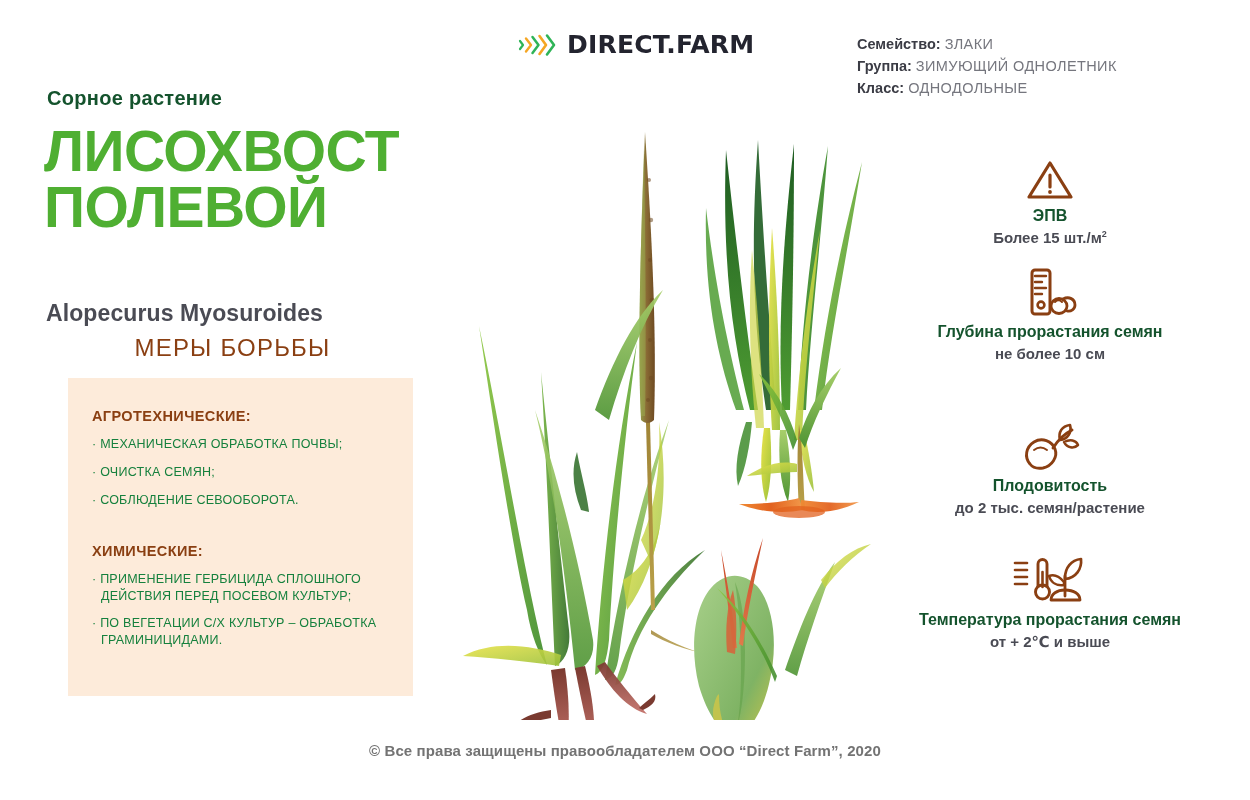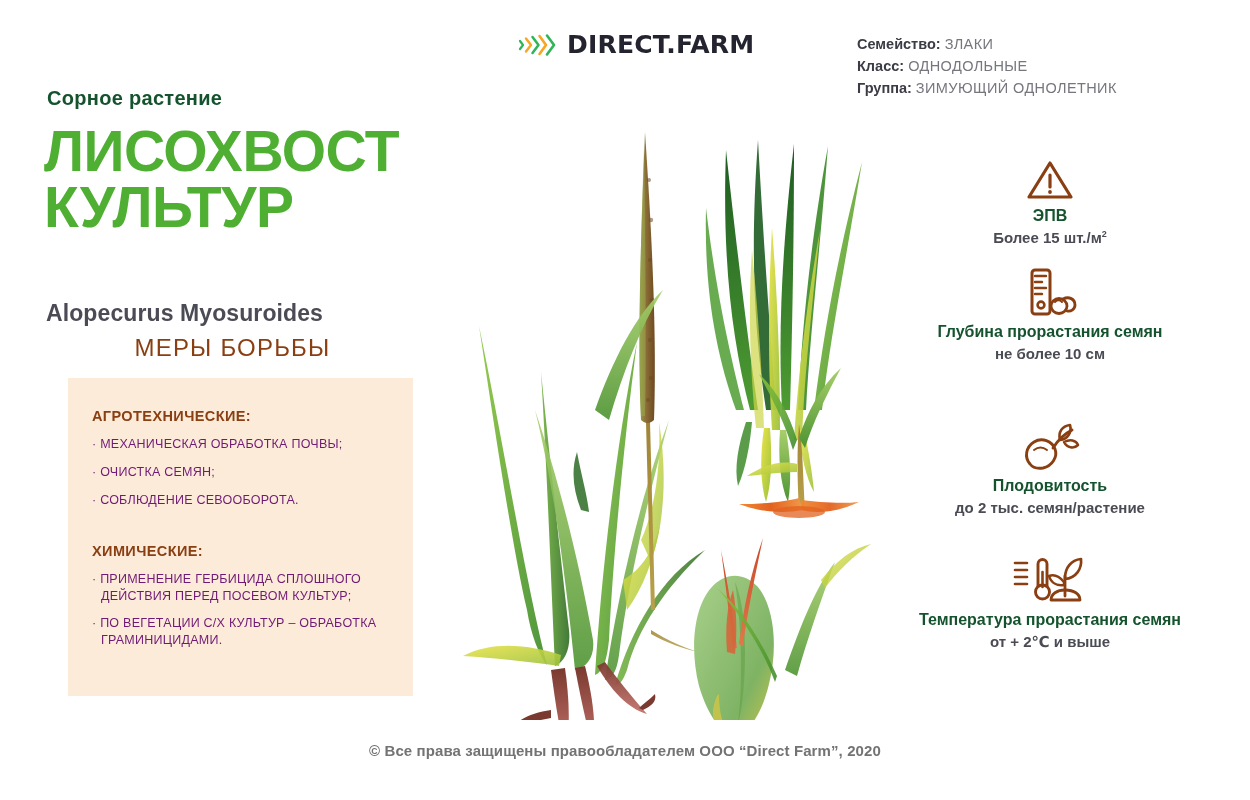--- a/index.html
+++ b/index.html
@@ -36,21 +36,21 @@
 
   
   .measures-head{position:absolute;left:60px;top:334px;width:345px;text-align:center;
                  font-size:24px;color:#8a3f12;letter-spacing:1.2px;}
   .panel{position:absolute;left:60px;top:378px;width:345px;height:318px;
          background:#FDEBDA;margin-left:8px;}
   .panel-inner{padding:30px 24px 0 24px;}
   .grp-head{font-size:14.5px;font-weight:bold;color:#8a3f12;letter-spacing:.4px;
             margin:0 0 12px 0;}
   .grp-head.second{margin-top:34px;}
-  .bullet{font-size:12.5px;color:#701a75;letter-spacing:.25px;line-height:1.35;
+  .bullet{font-size:12.5px;color:#15803d;letter-spacing:.25px;line-height:1.35;
           margin-bottom:11px;padding-left:9px;text-indent:-9px;}
 
   
   .art{position:absolute;left:455px;top:110px;width:420px;height:610px;}
   .art svg{display:block;}
 
   
   .fact{position:absolute;width:330px;text-align:center;left:885px;}
   .fact .ico{height:56px;display:flex;align-items:flex-end;justify-content:center;margin-bottom:5px;}
   .fact .lbl{font-size:16px;font-weight:bold;color:#14532d;line-height:1.14;}
@@ -85,33 +85,33 @@
     </span>
     <span class="logo-text">DIRECT.FARM</span>
   </div>
 
   <div class="meta">
     <div class="meta-row">
       <span class="meta-key">Семейство:</span>
       <span class="meta-val">ЗЛАКИ</span>
     </div>
     <div class="meta-row">
+      <span class="meta-key">Группа:</span>
+      <span class="meta-val">ЗИМУЮЩИЙ ОДНОЛЕТНИК</span>
+    </div>
+    <div class="meta-row">
       <span class="meta-key">Класс:</span>
       <span class="meta-val">ОДНОДОЛЬНЫЕ</span>
-    </div>
-    <div class="meta-row">
-      <span class="meta-key">Группа:</span>
-      <span class="meta-val">ЗИМУЮЩИЙ ОДНОЛЕТНИК</span>
     </div>
   </div>
 
   <div class="kicker">Сорное растение</div>
   <div class="title">
     <span class="l1">ЛИСОХВОСТ</span>
-    <span class="l2">КУЛЬТУР</span>
+    <span class="l2">ПОЛЕВОЙ</span>
   </div>
   <div class="latin">Alopecurus Myosuroides</div>
 
   <div class="measures-head">МЕРЫ БОРЬБЫ</div>
   <div class="panel">
     <div class="panel-inner">
       <div class="grp-head">АГРОТЕХНИЧЕСКИЕ:</div>
       <div class="bullet">· МЕХАНИЧЕСКАЯ ОБРАБОТКА ПОЧВЫ;</div>
       <div class="bullet">· ОЧИСТКА СЕМЯН;</div>
       <div class="bullet">· СОБЛЮДЕНИЕ СЕВООБОРОТА.</div>

